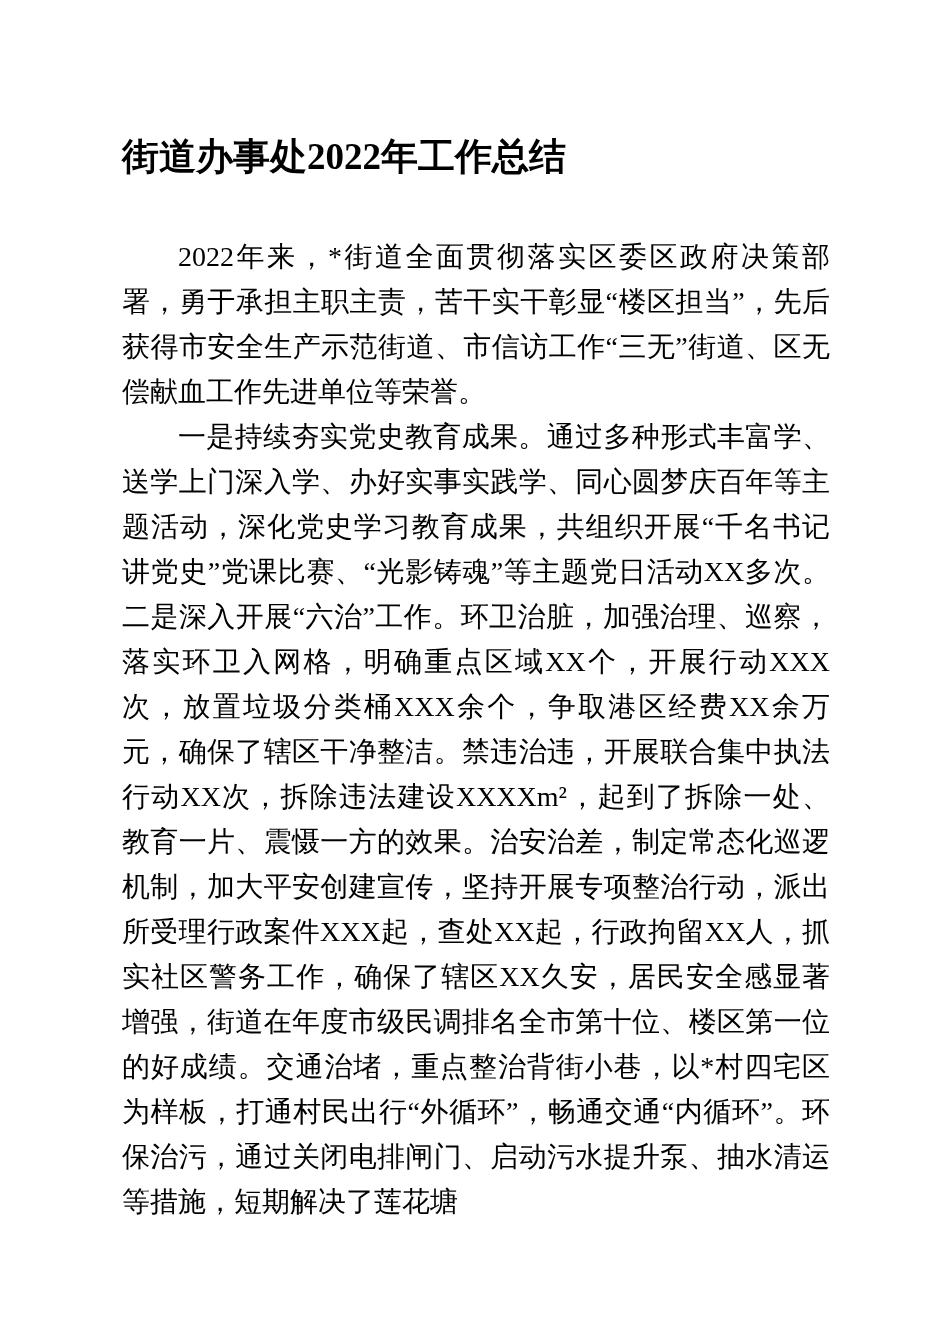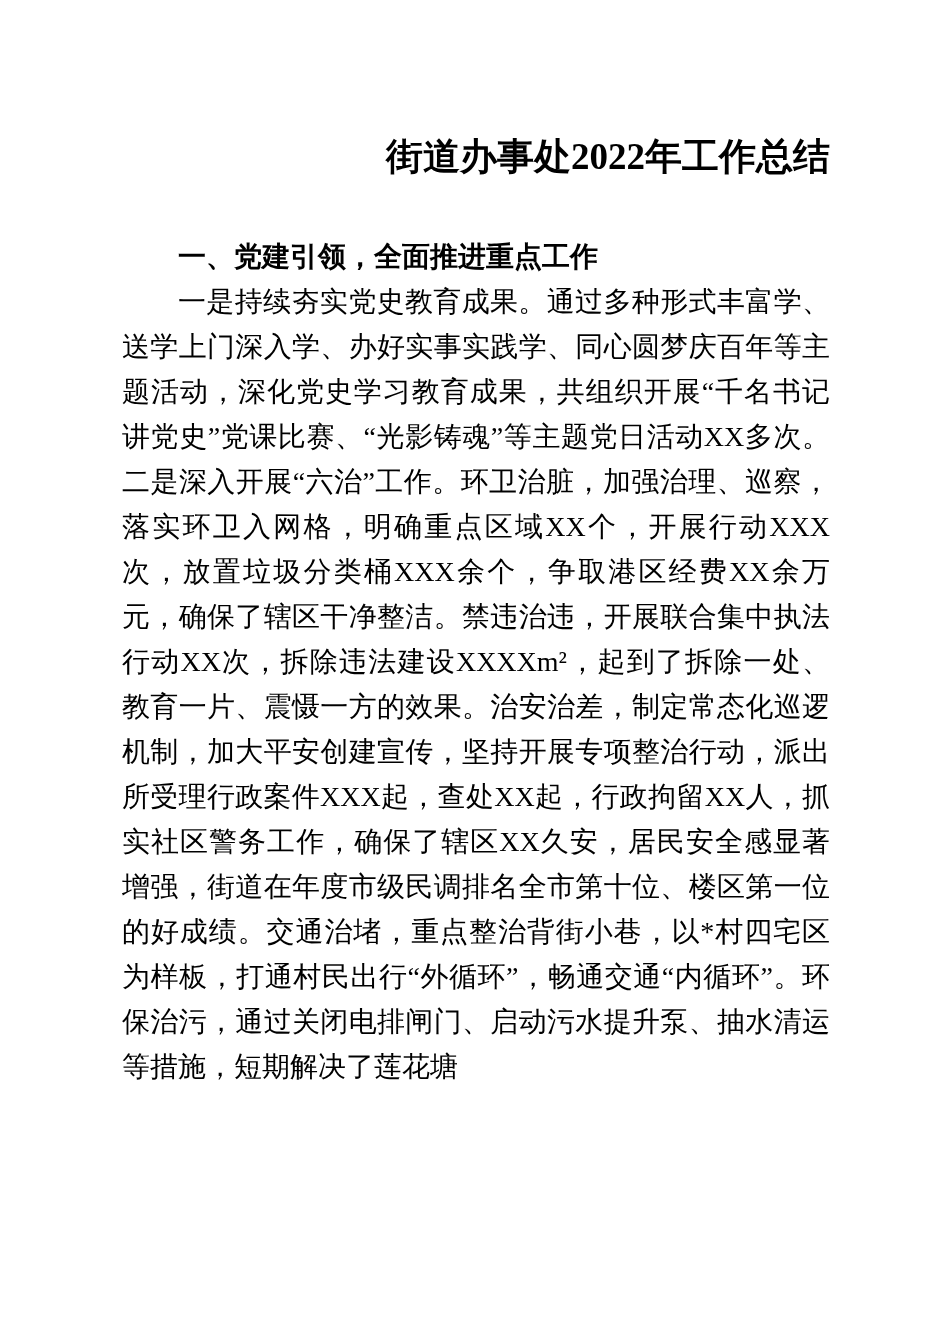--- a/index.html
+++ b/index.html
@@ -14,21 +14,21 @@
     margin: 0 auto;
     background: #ffffff;
     box-sizing: border-box;
     padding: 134px 120px 60px 122px;
     color: #000000;
     font-family: "Liberation Serif", "DejaVu Serif", serif;
     overflow: hidden;
   }
   .doc-title {
     margin: 0 0 54px 0;
-    text-align: right;
+    text-align: left;
     font-size: 37px;
     line-height: 1.25;
     font-weight: 700;
     font-family: "Liberation Serif", "DejaVu Serif", serif;
   }
   .para {
     margin: 0;
     font-size: 28px;
     line-height: 45px;
     text-align: justify;
@@ -44,18 +44,18 @@
     font-family: "Liberation Sans", "DejaVu Sans", sans-serif;
   }
 </style>
 </head>
 <body>
 
 <div class="page">
 
   <h1 class="doc-title">街道办事处2022年工作总结</h1>
 
+  <p class="para">2022年来，*街道全面贯彻落实区委区政府决策部署，勇于承担主职主责，苦干实干彰显“楼区担当”，先后获得市安全生产示范街道、市信访工作“三无”街道、区无偿献血工作先进单位等荣誉。</p>
 
-  <p class="para heading">一、党建引领，全面推进重点工作</p>
 
   <p class="para"><span class="lead">一是持续夯实党史教育成果。</span><span>通过多种形式丰富学、送学上门深入学、办好实事实践学、同心圆梦庆百年等主题活动，深化党史学习教育成果，共组织开展“千名书记讲党史”党课比赛、“光影铸魂”等主题党日活动XX多次。二是深入开展“六治”工作。环卫治脏，加强治理、巡察，落实环卫入网格，明确重点区域XX个，开展行动XXX次，放置垃圾分类桶XXX余个，争取港区经费XX余万元，确保了辖区干净整洁。禁违治违，开展联合集中执法行动XX次，拆除违法建设XXXXm²，起到了拆除一处、教育一片、震慑一方的效果。治安治差，制定常态化巡逻机制，加大平安创建宣传，坚持开展专项整治行动，派出所受理行政案件XXX起，查处XX起，行政拘留XX人，抓实社区警务工作，确保了辖区XX久安，居民安全感显著增强，街道在年度市级民调排名全市第十位、楼区第一位的好成绩。交通治堵，重点整治背街小巷，以*村四宅区为样板，打通村民出行“外循环”，畅通交通“内循环”。环保治污，通过关闭电排闸门、启动污水提升泵、抽水清运等措施，短期解决了莲花塘</span></p>
 
 </div>
 
 </body></html>

